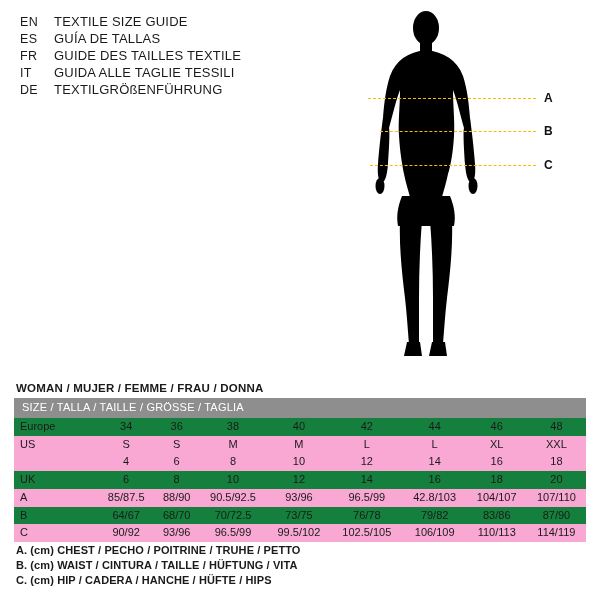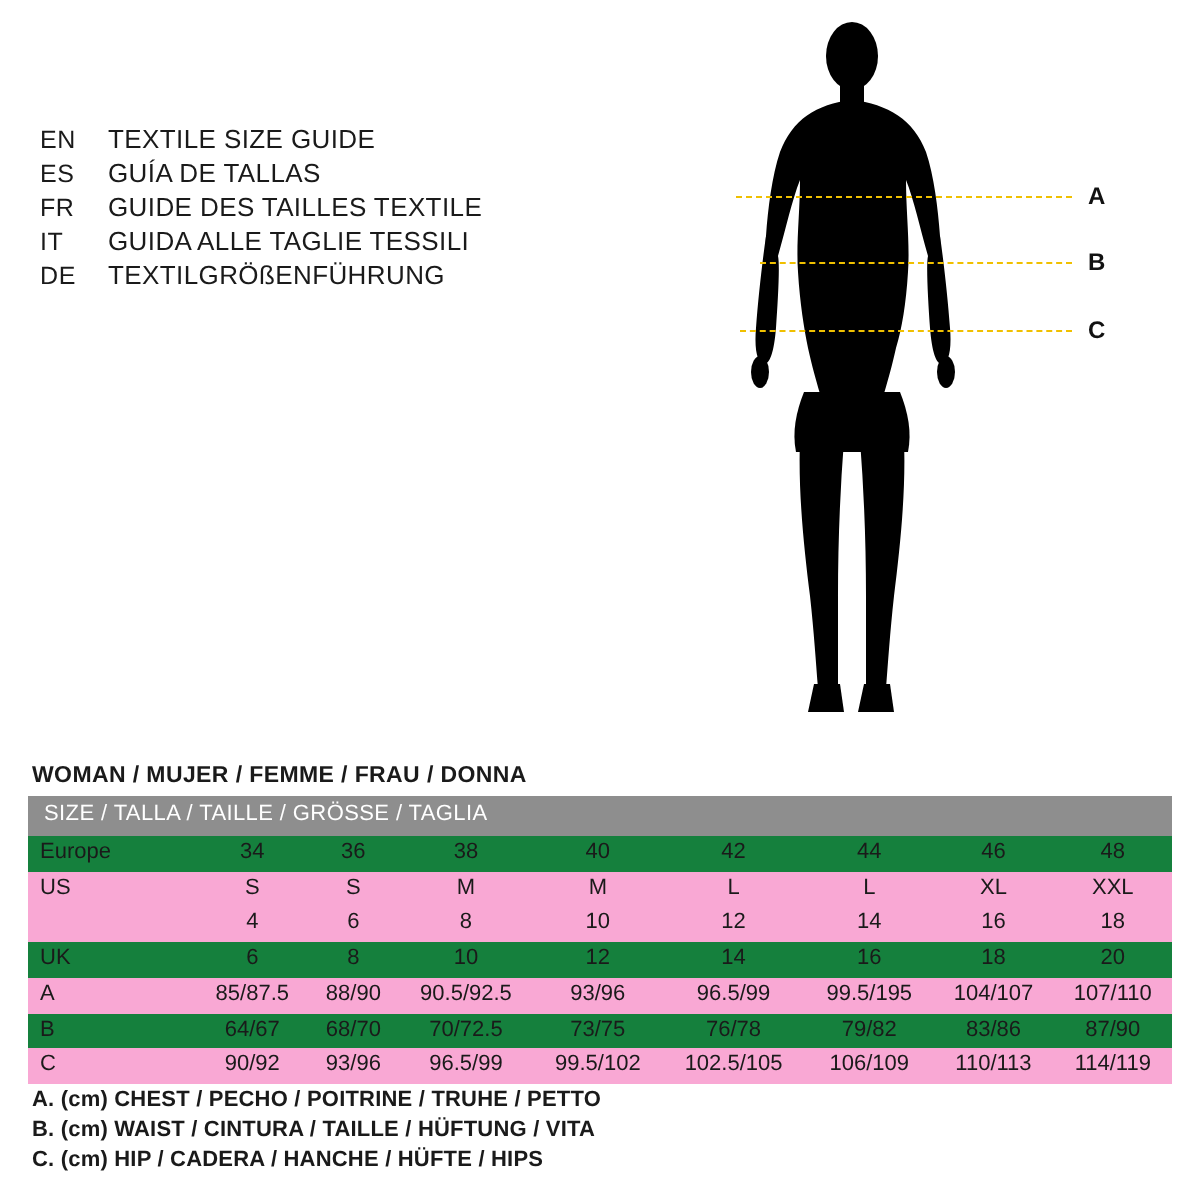--- a/index.html
+++ b/index.html
@@ -15,21 +15,20 @@
     overflow: hidden;
     position: relative;
   }
 
   
   .lang-block {
     position: absolute;
     top: 14px;
     left: 20px;
     width: 330px;
-    margin-top: 48px;
   }
   .lang-row {
     display: flex;
     align-items: baseline;
     margin-bottom: 2px;
   }
   .lang-code {
     width: 34px;
     flex: 0 0 34px;
     font-size: 12.5px;
@@ -264,21 +263,21 @@
         <td>20</td>
       </tr>
 
       <tr class="shade">
         <td class="rowlabel">A</td>
         <td>85/87.5</td>
         <td>88/90</td>
         <td>90.5/92.5</td>
         <td>93/96</td>
         <td>96.5/99</td>
-        <td>99.5/195</td>
+        <td>42.8/103</td>
         <td>104/107</td>
         <td>107/110</td>
       </tr>
 
       <tr class="plain">
         <td class="rowlabel">B</td>
         <td>64/67</td>
         <td>68/70</td>
         <td>70/72.5</td>
         <td>73/75</td>

